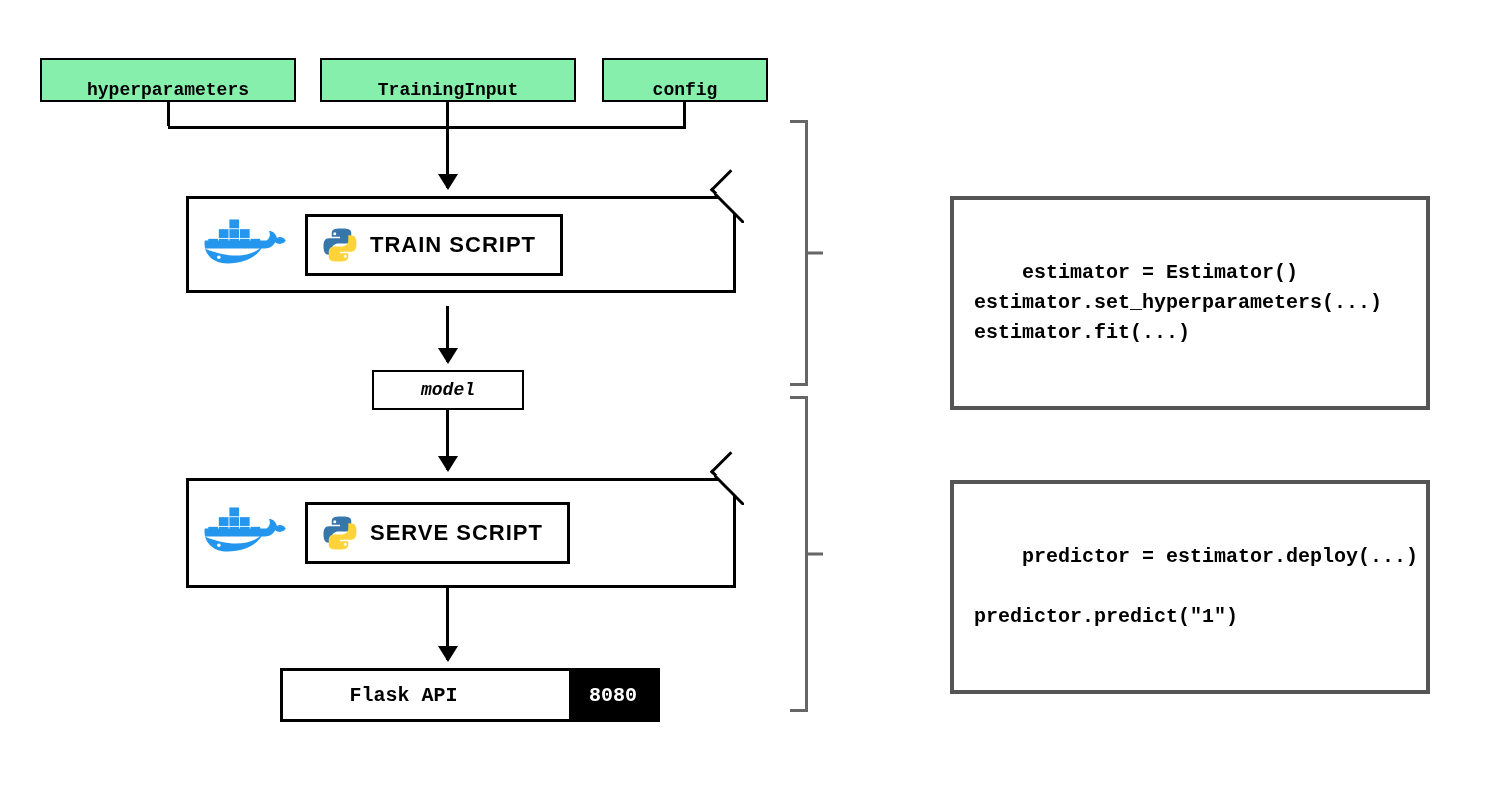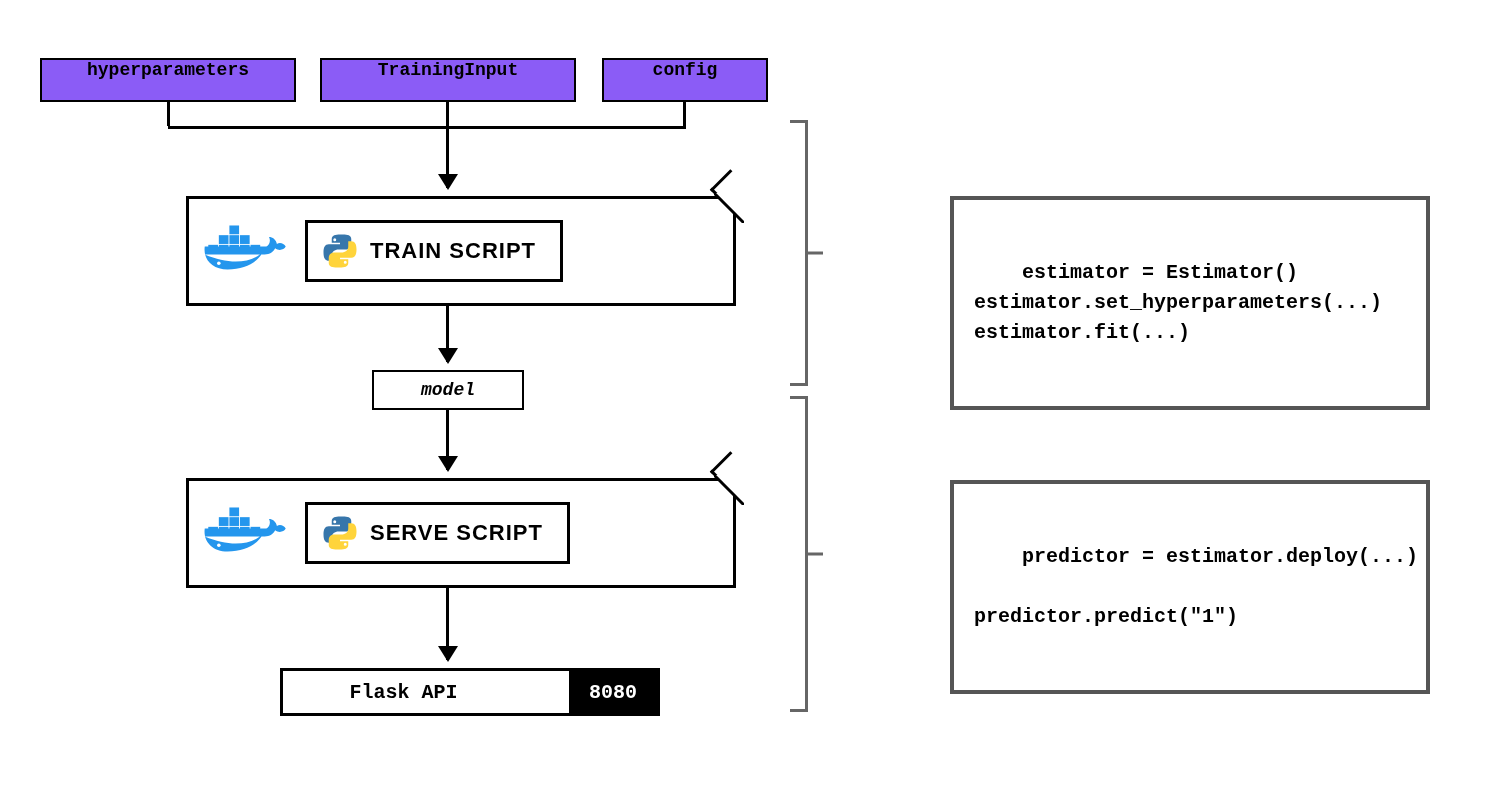--- a/index.html
+++ b/index.html
@@ -9,23 +9,23 @@
     background: #fff;
     font-family: "Courier New", monospace;
     position: relative;
   }
   .diagram { position: absolute; inset: 0; }
 
   
   .input-box {
     position: absolute;
     border: 2px solid #000;
-    background: #8b5cf6;
-    display: flex;
-    align-items: flex-start;
+    background: #86efac;
+    display: flex;
+    align-items: flex-end;
     justify-content: center;
     font-weight: bold;
     font-size: 18px;
     height: 44px;
   }
 
   
   .container {
     position: absolute;
     border: 3px solid #000;
@@ -69,21 +69,21 @@
     font-weight: bold;
     font-size: 18px;
     font-style: italic;
   }
 
   
   .flask-box {
     position: absolute;
     border: 3px solid #000;
     display: flex;
-    height: 48px;
+    height: 54px;
     font-weight: bold;
   }
   .flask-label {
     background: #fff;
     display: flex;
     align-items: center;
     justify-content: center;
     padding: 0 24px;
     font-size: 20px;
   }
@@ -182,21 +182,21 @@
   <div class="arrow-v" data-name="connector-v-config" style="left:683px; top:102px; height:24px;"></div>
   <style>
     
     [data-name="connector-v-hyper"]::after,
     [data-name="connector-v-training"]::after,
     [data-name="connector-v-config"]::after { display:none; }
   </style>
 
   <div class="arrow-v" data-name="arrow-to-train" style="left:446px; top:126px; height:62px;"></div>
 
-  <div class="container" data-name="train-container" style="left:186px; top:196px; width:550px; height:110px;">
+  <div class="container" data-name="train-container" style="left:186px; top:196px; width:550px; height:97px;">
     <svg class="whale-svg" data-name="docker-icon" viewBox="0 0 100 72">
       <g fill="#2496ED">
         <rect x="18" y="18" width="11" height="10"></rect>
         <rect x="30" y="18" width="11" height="10"></rect>
         <rect x="42" y="18" width="11" height="10"></rect>
         <rect x="30" y="7" width="11" height="10"></rect>
         <rect x="18" y="29" width="11" height="10"></rect>
         <rect x="30" y="29" width="11" height="10"></rect>
         <rect x="42" y="29" width="11" height="10"></rect>
         <rect x="6" y="29" width="11" height="10"></rect>

